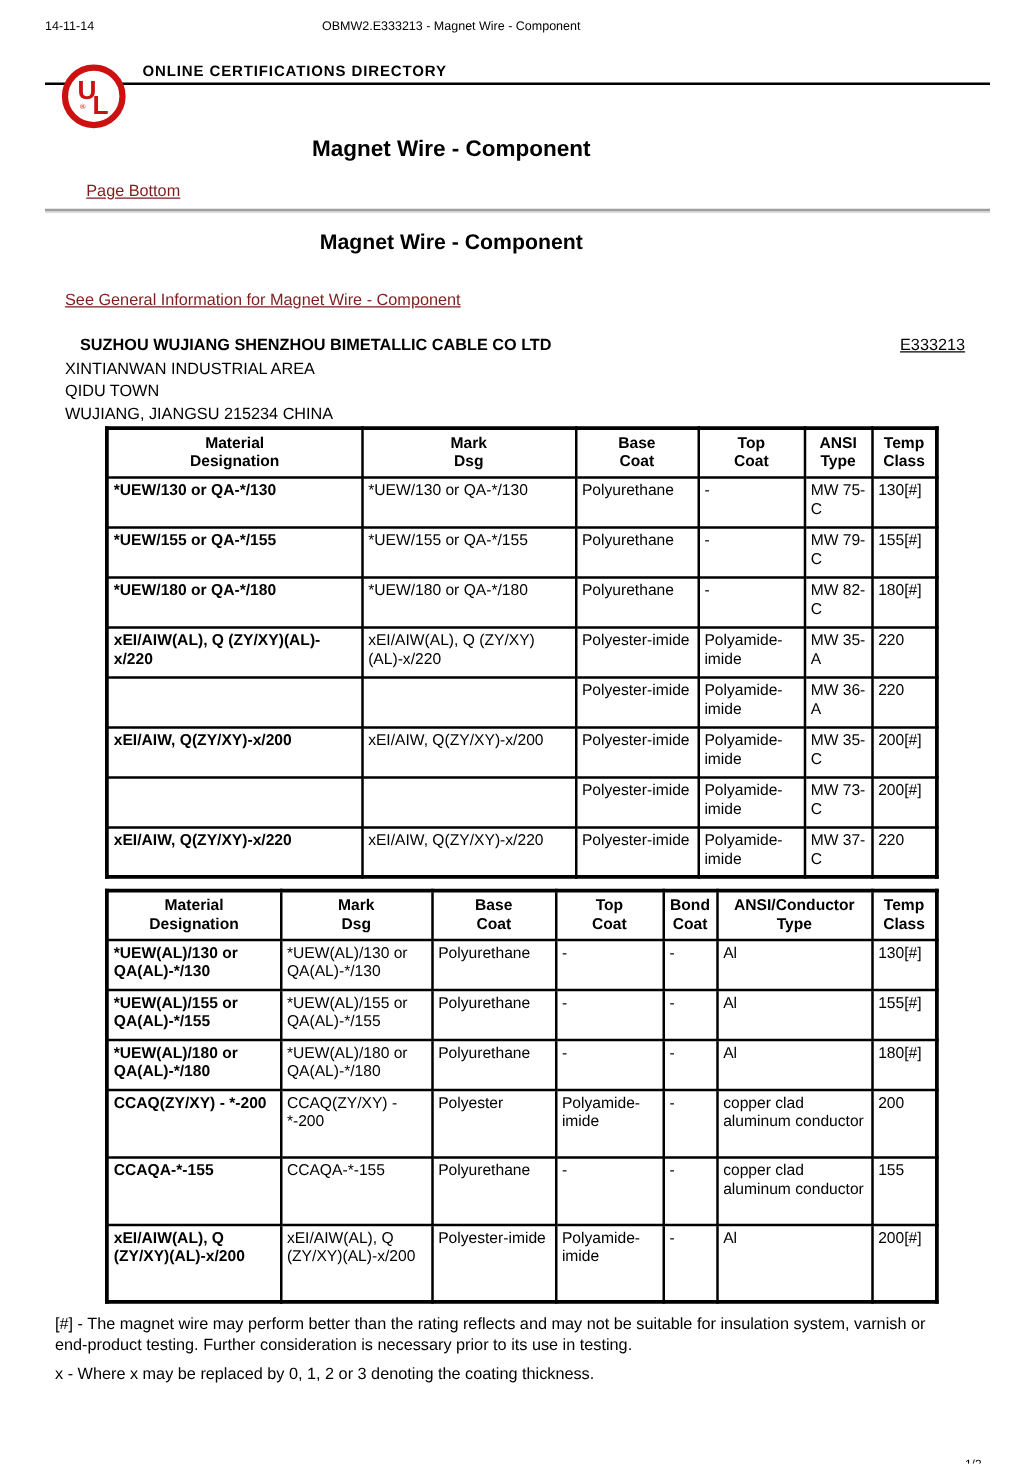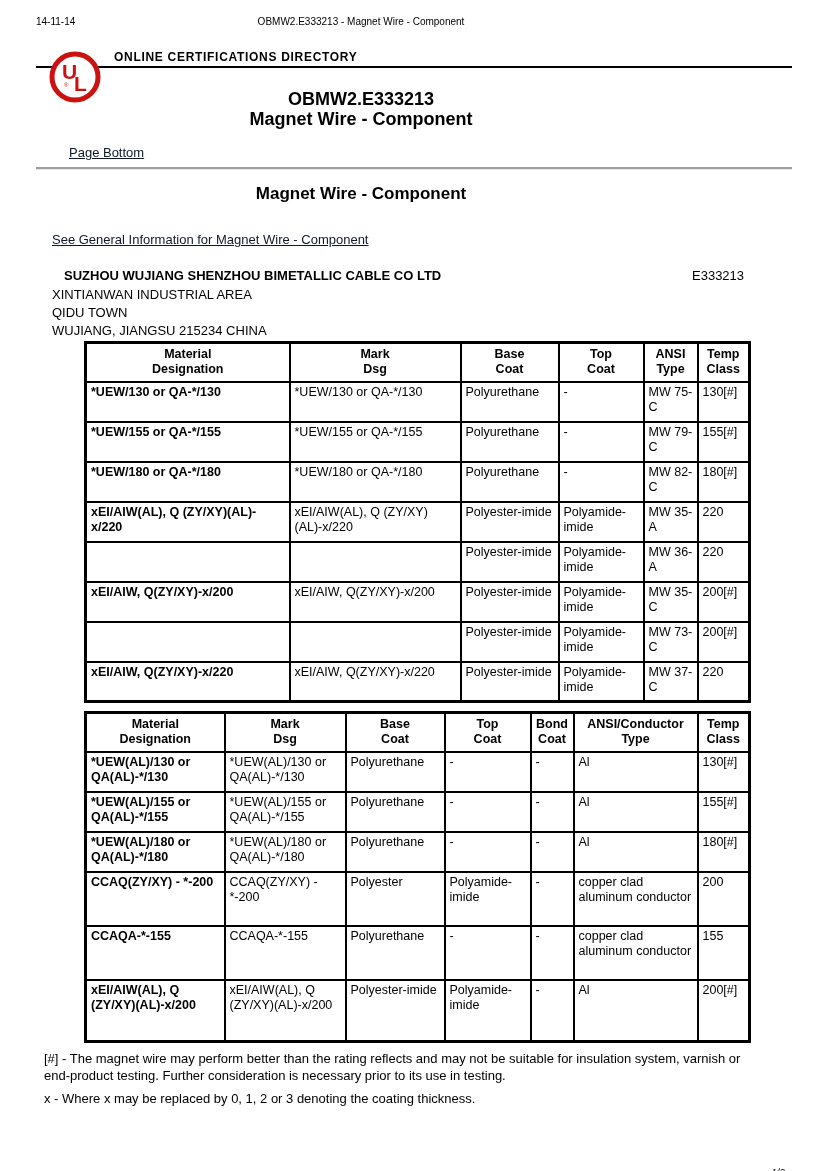--- a/index.html
+++ b/index.html
@@ -1,39 +1,39 @@
 <!DOCTYPE html>
 <html><head>
 <meta charset="utf-8">
 <style>
   html,body{margin:0;padding:0;background:#fff;}
   .page{position:relative;width:828px;height:1171px;background:#fff;
         font-family:"Liberation Sans",sans-serif;color:#000;overflow:hidden;}
   .abs{position:absolute;}
-  .link{color:#0f172a;text-decoration:underline;cursor:pointer;}
+  .link{color:#7f1d1d;text-decoration:underline;cursor:pointer;}
   .center{left:0;width:722px;text-align:center;}
 
   #print-date{left:36px;top:16px;font-size:10px;}
   #print-title{top:16px;font-size:10px;}
 
   #mast-rule{left:36px;top:66px;width:756px;height:2px;background:#000;}
   #ul-logo{left:48px;top:50px;width:54px;height:54px;}
   #dir-title{left:114px;top:50px;font-size:12px;font-weight:bold;letter-spacing:0.7px;}
 
   #doc-code{top:89px;font-size:18px;font-weight:bold;}
   #doc-subtitle{top:109px;font-size:18px;font-weight:bold;}
 
   #page-bottom{left:69px;top:145px;font-size:13px;}
   #main-rule{left:36px;top:167px;width:756px;height:2px;background:#9e9e9e;border-bottom:1px solid #e6e6e6;}
 
   #section-heading{top:184px;font-size:17px;font-weight:bold;}
   #gen-link{left:52px;top:232px;font-size:13px;}
 
   #company-name{left:64px;top:268px;font-size:13px;font-weight:bold;}
-  #file-number{left:692px;top:268px;font-size:13px;}
+  #file-number{left:720px;top:268px;font-size:13px;text-decoration:underline;}
   #address{left:52px;top:286px;font-size:13px;line-height:18px;}
 
   table.dtable{border-collapse:collapse;table-layout:fixed;background:#fff;border:3px solid #000;}
   .dtable th,.dtable td{border:2px solid #000;overflow:hidden;}
   .dtable th{font-size:12.5px;font-weight:bold;text-align:center;vertical-align:middle;padding:3px 2px;line-height:15px;}
   .dtable td{font-size:12.5px;padding:2px 4px;vertical-align:top;line-height:15px;word-wrap:break-word;}
   .dtable td.b{font-weight:bold;}
   .hl{display:block;}
   tr.h39{height:39px;} tr.h40{height:40px;} tr.h54{height:54px;} tr.h60{height:62px;}
   #table1{left:84px;top:341px;width:664px;}
@@ -57,21 +57,20 @@
   <div class="abs" id="ul-logo">
     <svg width="54" height="54" viewBox="0 0 54 54">
       <circle cx="27" cy="27" r="23" fill="#ffffff" stroke="#cc1111" stroke-width="5"></circle>
       <text x="14" y="29" font-size="21" font-weight="bold" fill="#cc1111">U</text>
       <text x="26" y="41" font-size="21" font-weight="bold" fill="#cc1111">L</text>
       <text x="16" y="37" font-size="6" fill="#cc1111">®</text>
     </svg>
   </div>
   <div class="abs" id="dir-title">ONLINE CERTIFICATIONS DIRECTORY</div>
 
-  <div class="abs center" id="doc-code">OBMW2.E333213</div>
   <div class="abs center" id="doc-subtitle">Magnet Wire - Component</div>
 
   <a class="abs link" id="page-bottom">Page Bottom</a>
   <div class="abs" id="main-rule"></div>
 
   <div class="abs center" id="section-heading">Magnet Wire - Component</div>
   <a class="abs link" id="gen-link">See General Information for Magnet Wire - Component</a>
 
   <div class="abs" id="company-name">SUZHOU WUJIANG SHENZHOU BIMETALLIC CABLE CO LTD</div>
   <div class="abs" id="file-number">E333213</div>

